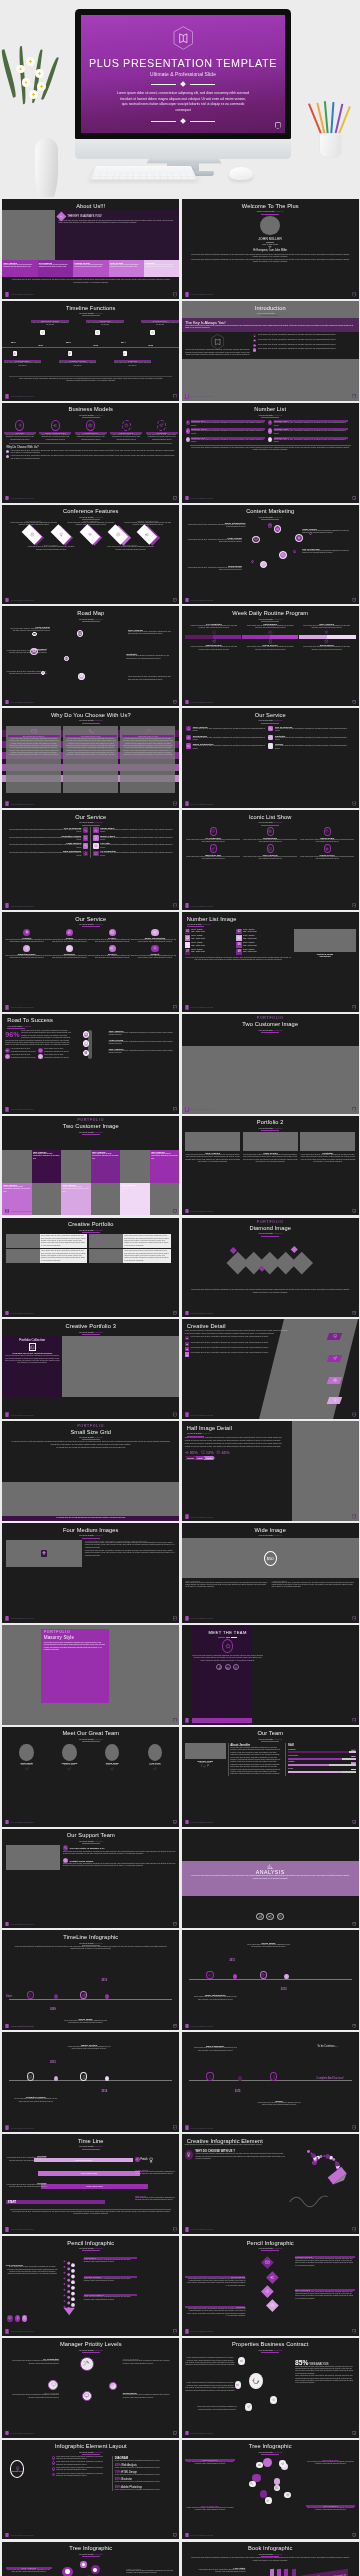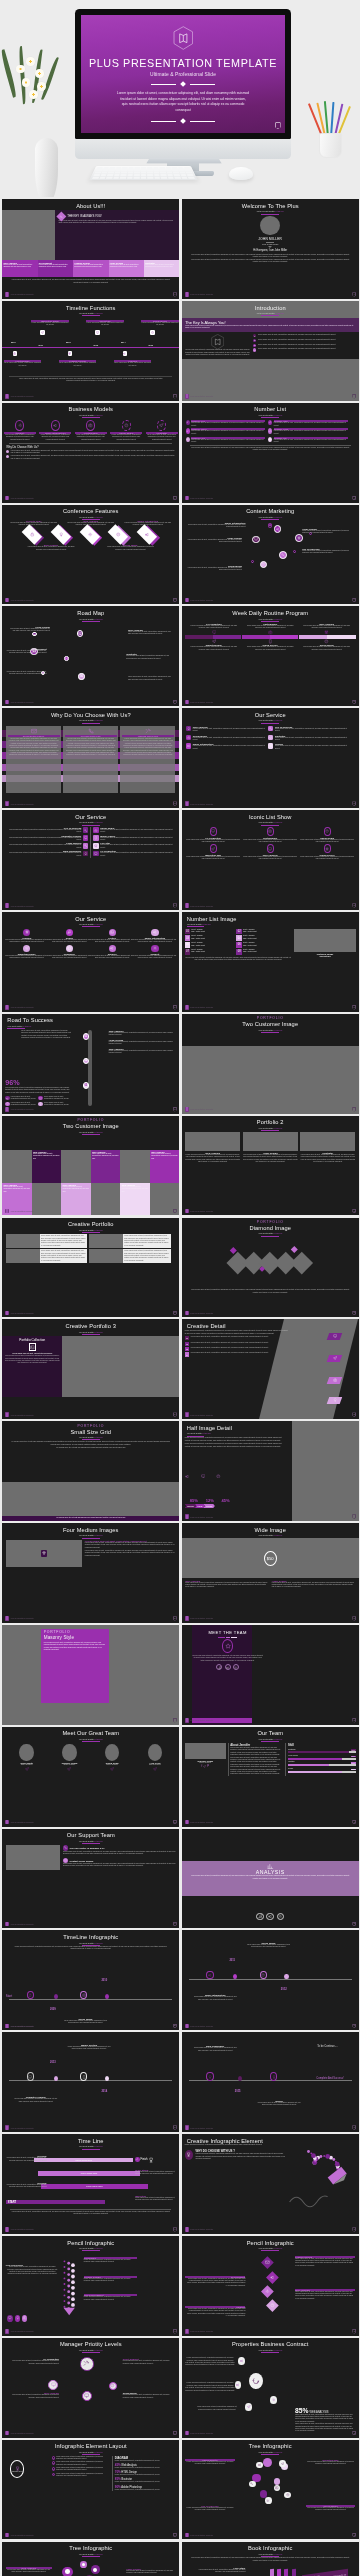--- a/index.html
+++ b/index.html
@@ -57,21 +57,21 @@
   .foot-mark::after { content:""; width:1.8px; height:2.1px; border:0.4px solid #a050b5; }
   .foot-txt { color:#6a5470; font-size:1.7px; letter-spacing:0.1px; }
   .s-num { position:absolute; right:2.6px; bottom:2.1px; width:4.1px; height:4.6px; border:0.4px solid #5a4560; color:#7d6a84; font-size:1.5px; display:flex; align-items:center; justify-content:center; clip-path:polygon(0 0,100% 0,100% 72%,50% 100%,0 72%); }
   .lorem { color:#b9b9b9; font-size:1.6px; line-height:1.5; }
   .lorem.c { text-align:center; }
   .cap { color:#e8e8e8; font-size:2.3px; font-weight:bold; }
   .cap.p { color:#a63fb7; }
   .cap.p2 { color:#c77fd6; }
   .ph { background:#6e6e6e; }
   .ic { stroke:currentColor; fill:none; stroke-width:1.6; }
-  .pct { color:#a63fb7; font-weight:bold;margin-top:48px; }.p2{background:#7b2590}
+  .pct { color:#a63fb7; font-weight:bold; }.p2{background:#7b2590}
 </style>
 </head>
 <body>
 
 <section class="hero">
 
   <div class="plant">
     <div class="leaf" style="left:4.1px;top:2.1px;width:4.6px;height:49px;transform:rotate(-16deg);"></div>
     <div class="leaf" style="left:13.4px;top:0px;width:4.1px;height:58px;transform:rotate(-5deg);"></div>
     <div class="leaf" style="left:23px;top:3.1px;width:4.1px;height:54px;transform:rotate(7deg);"></div>

